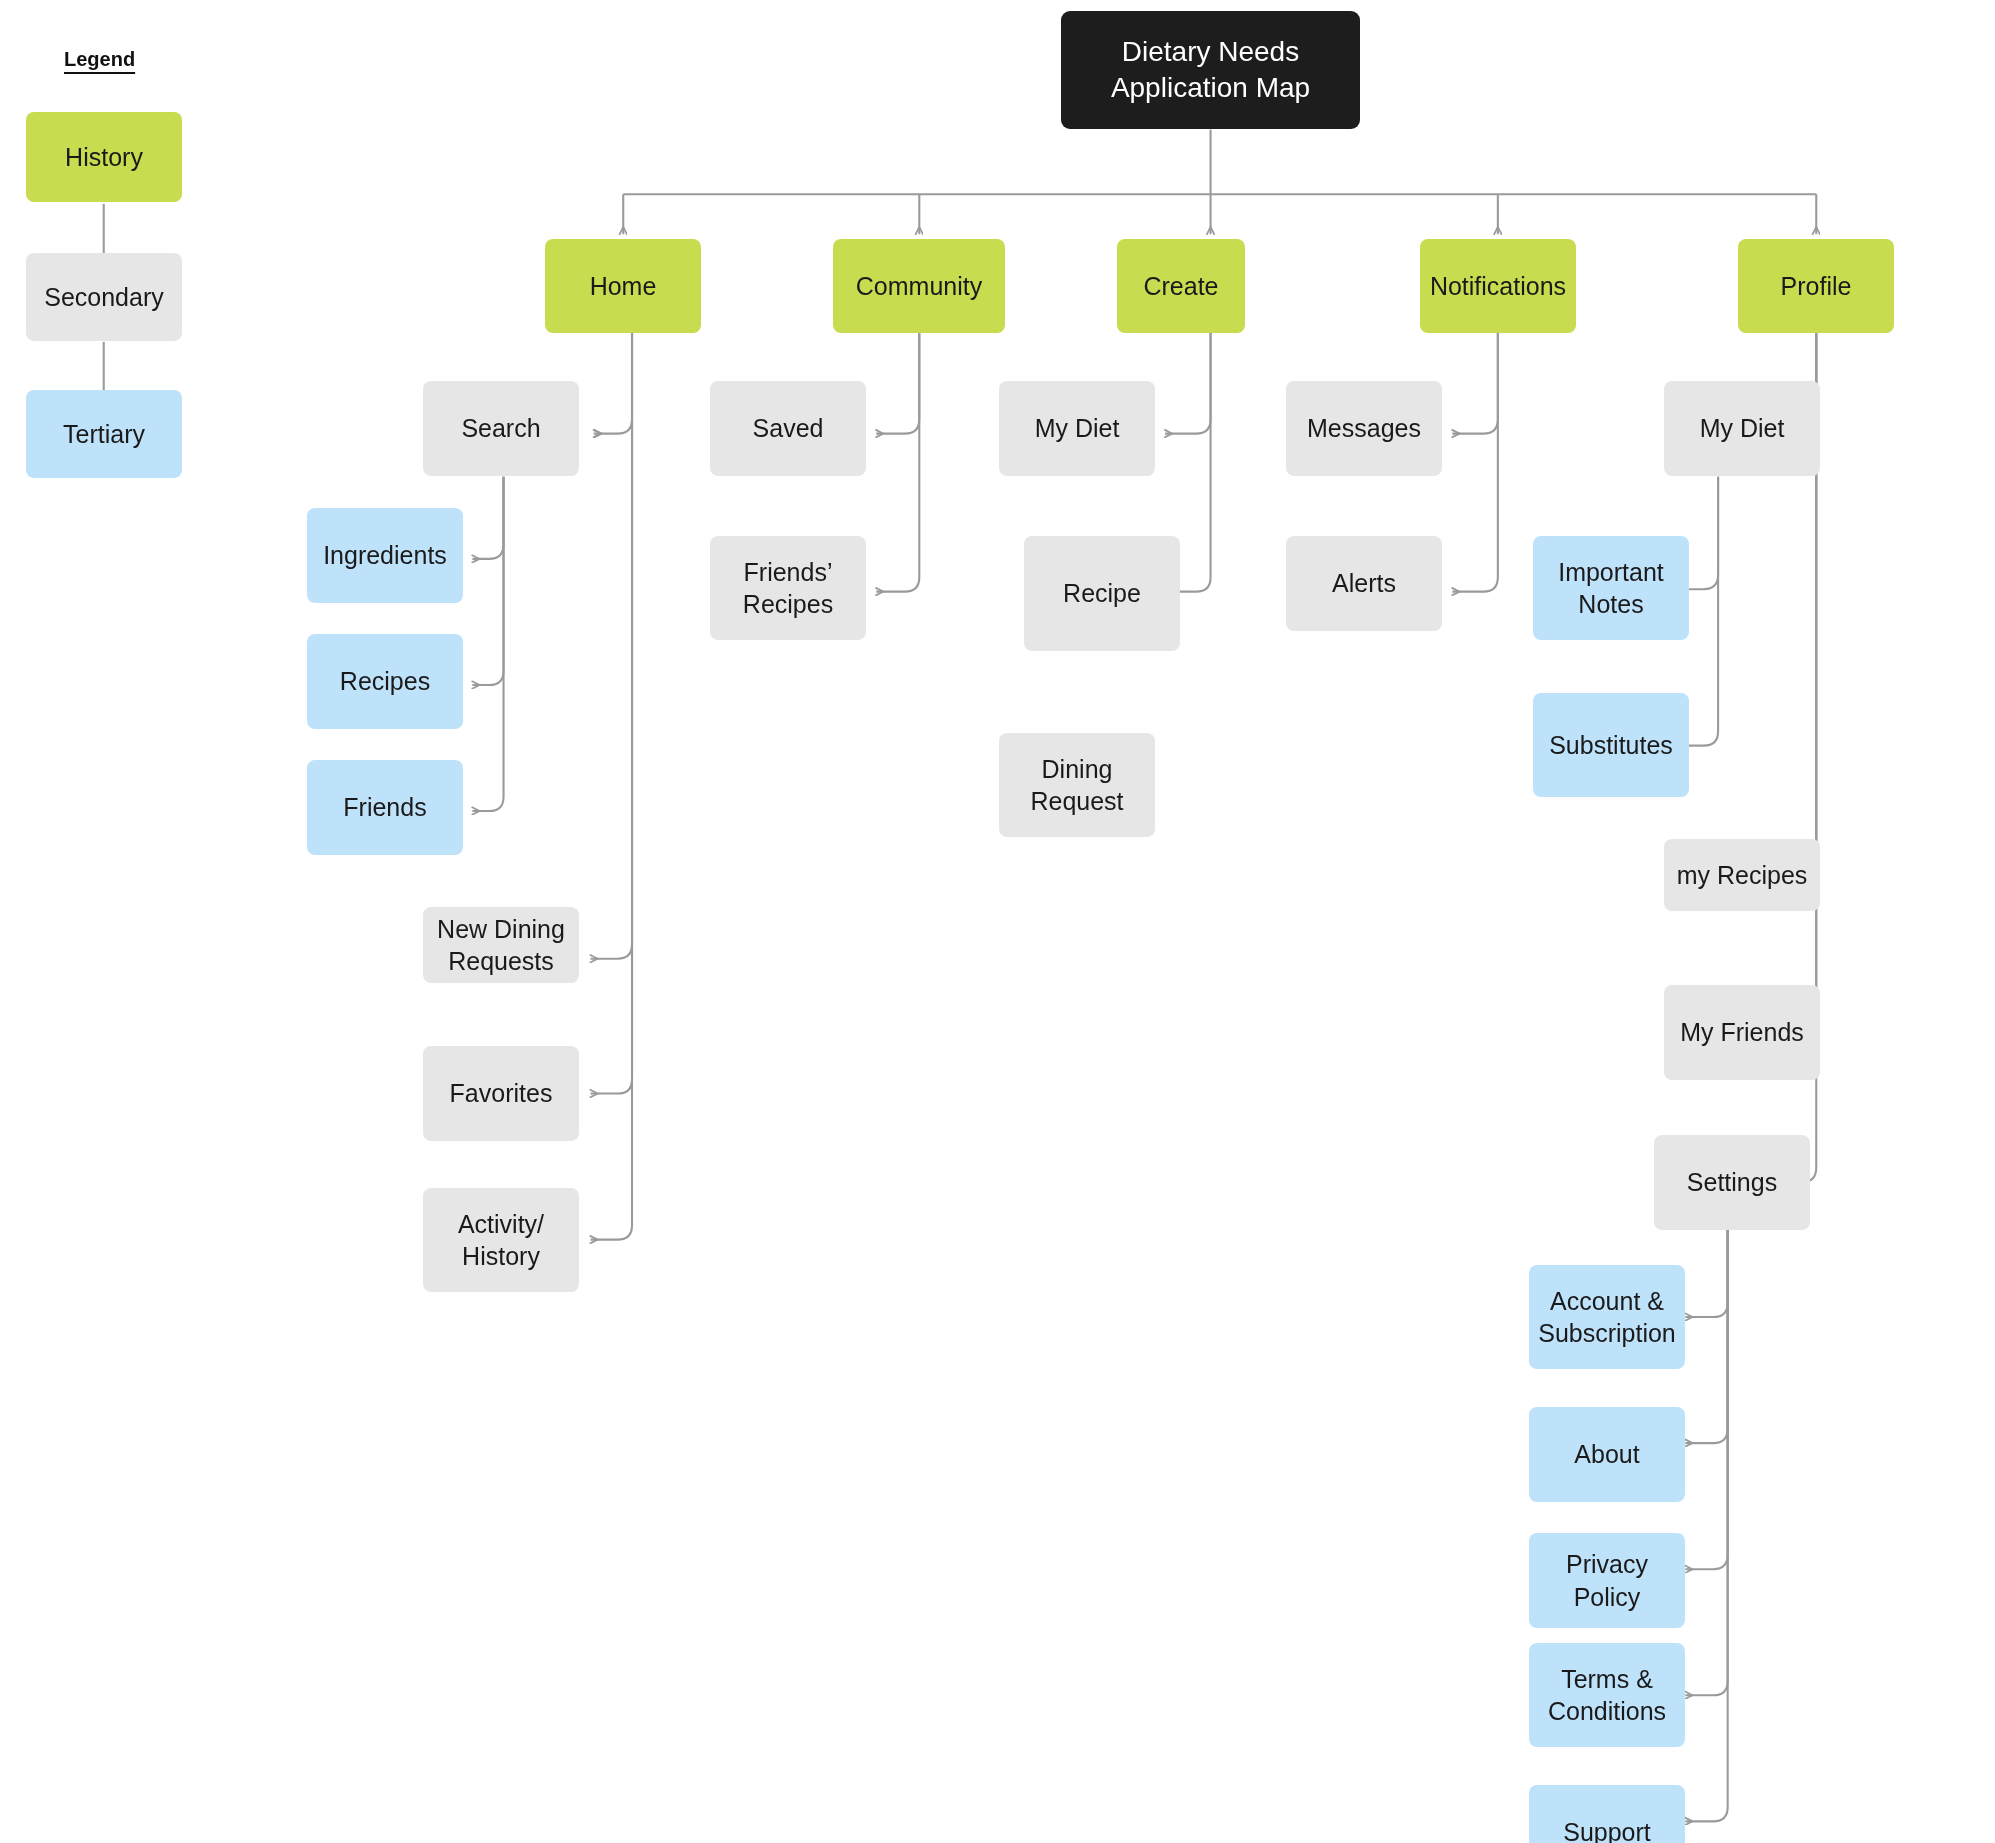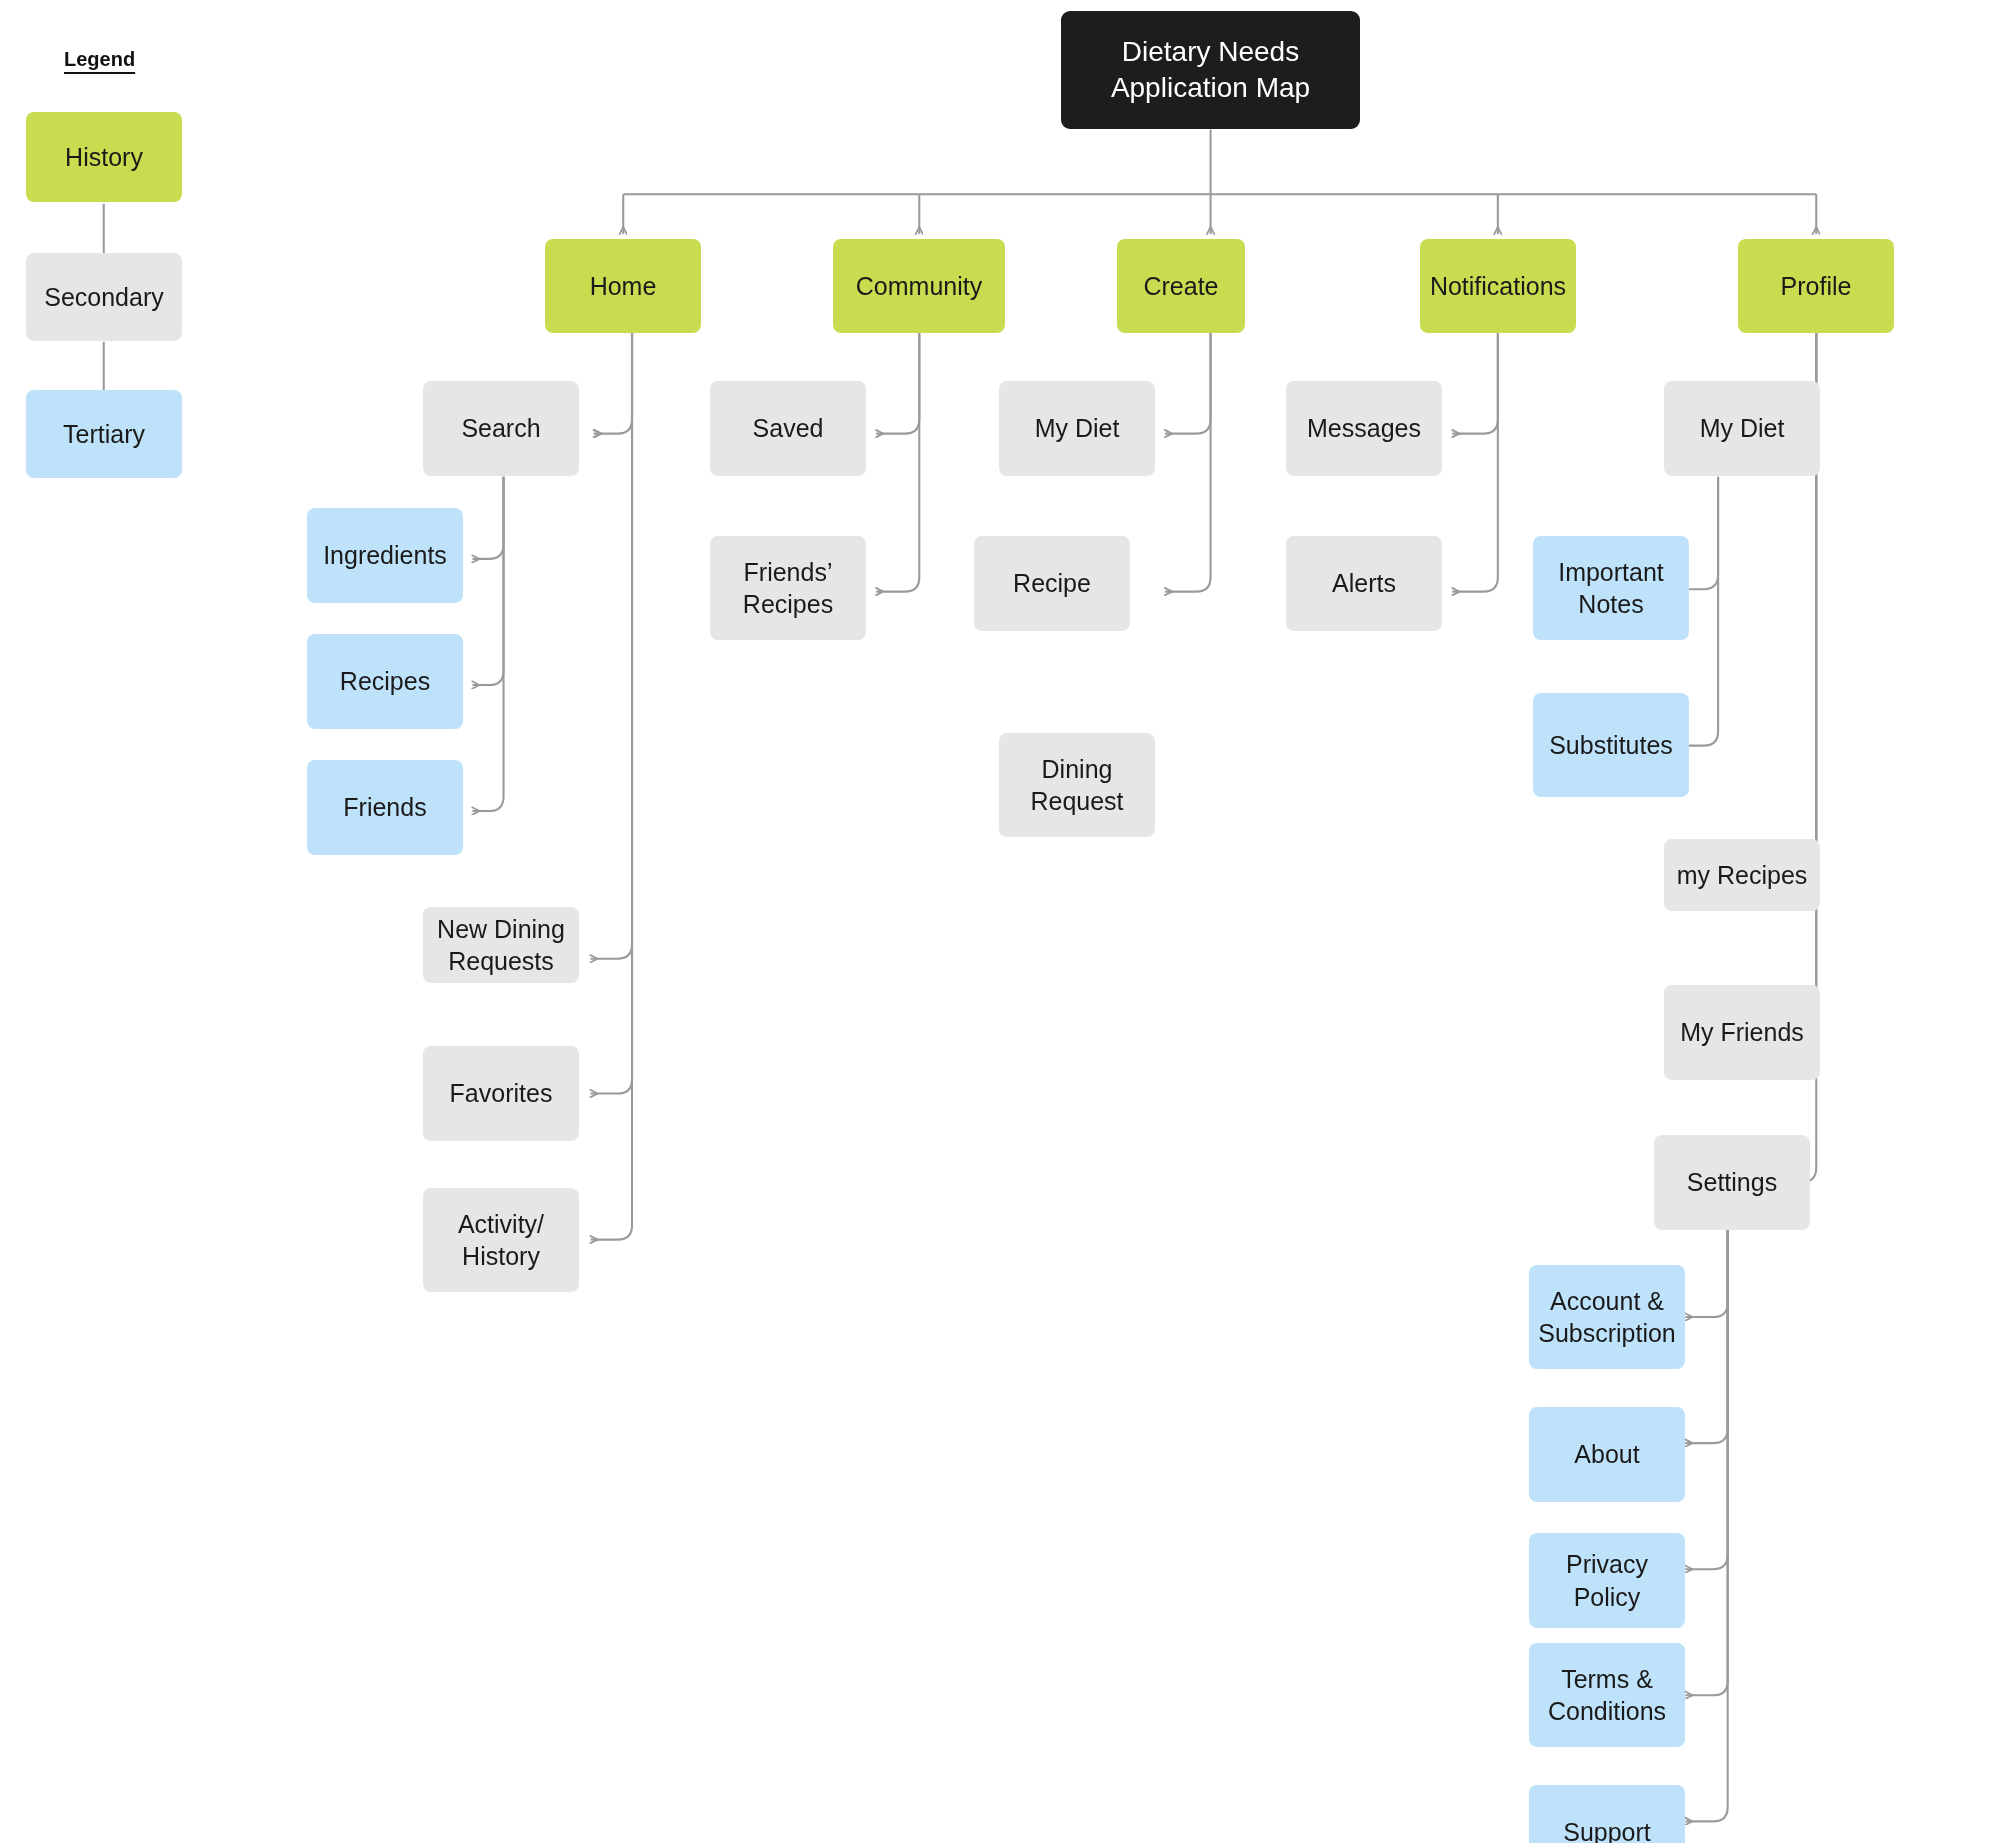--- a/index.html
+++ b/index.html
@@ -107,21 +107,21 @@
 Requests</div>
   <div class="node secondary" style="left:423px;top:1046px;width:156px;height:95px;">Favorites</div>
   <div class="node secondary" style="left:423px;top:1188px;width:156px;height:104px;">Activity/
 History</div>
 
   <div class="node secondary" style="left:710px;top:381px;width:156px;height:95px;">Saved</div>
   <div class="node secondary" style="left:710px;top:536px;width:156px;height:104px;">Friends’
 Recipes</div>
 
   <div class="node secondary" style="left:999px;top:381px;width:156px;height:95px;">My Diet</div>
-  <div class="node secondary" style="left:974px;top:536px;width:156px;height:95px;">Recipe</div>
+  <div class="node secondary" style="left:1024px;top:536px;width:156px;height:115px;">Recipe</div>
   <div class="node secondary" style="left:999px;top:693px;width:156px;height:104px;margin-top:40px;">Dining
 Request</div>
 
   <div class="node secondary" style="left:1286px;top:381px;width:156px;height:95px;">Messages</div>
   <div class="node secondary" style="left:1286px;top:536px;width:156px;height:95px;">Alerts</div>
 
   <div class="node secondary" style="left:1664px;top:381px;width:156px;height:95px;">My Diet</div>
 
   <div class="node tertiary" style="left:1533px;top:536px;width:156px;height:104px;">Important
 Notes</div>

